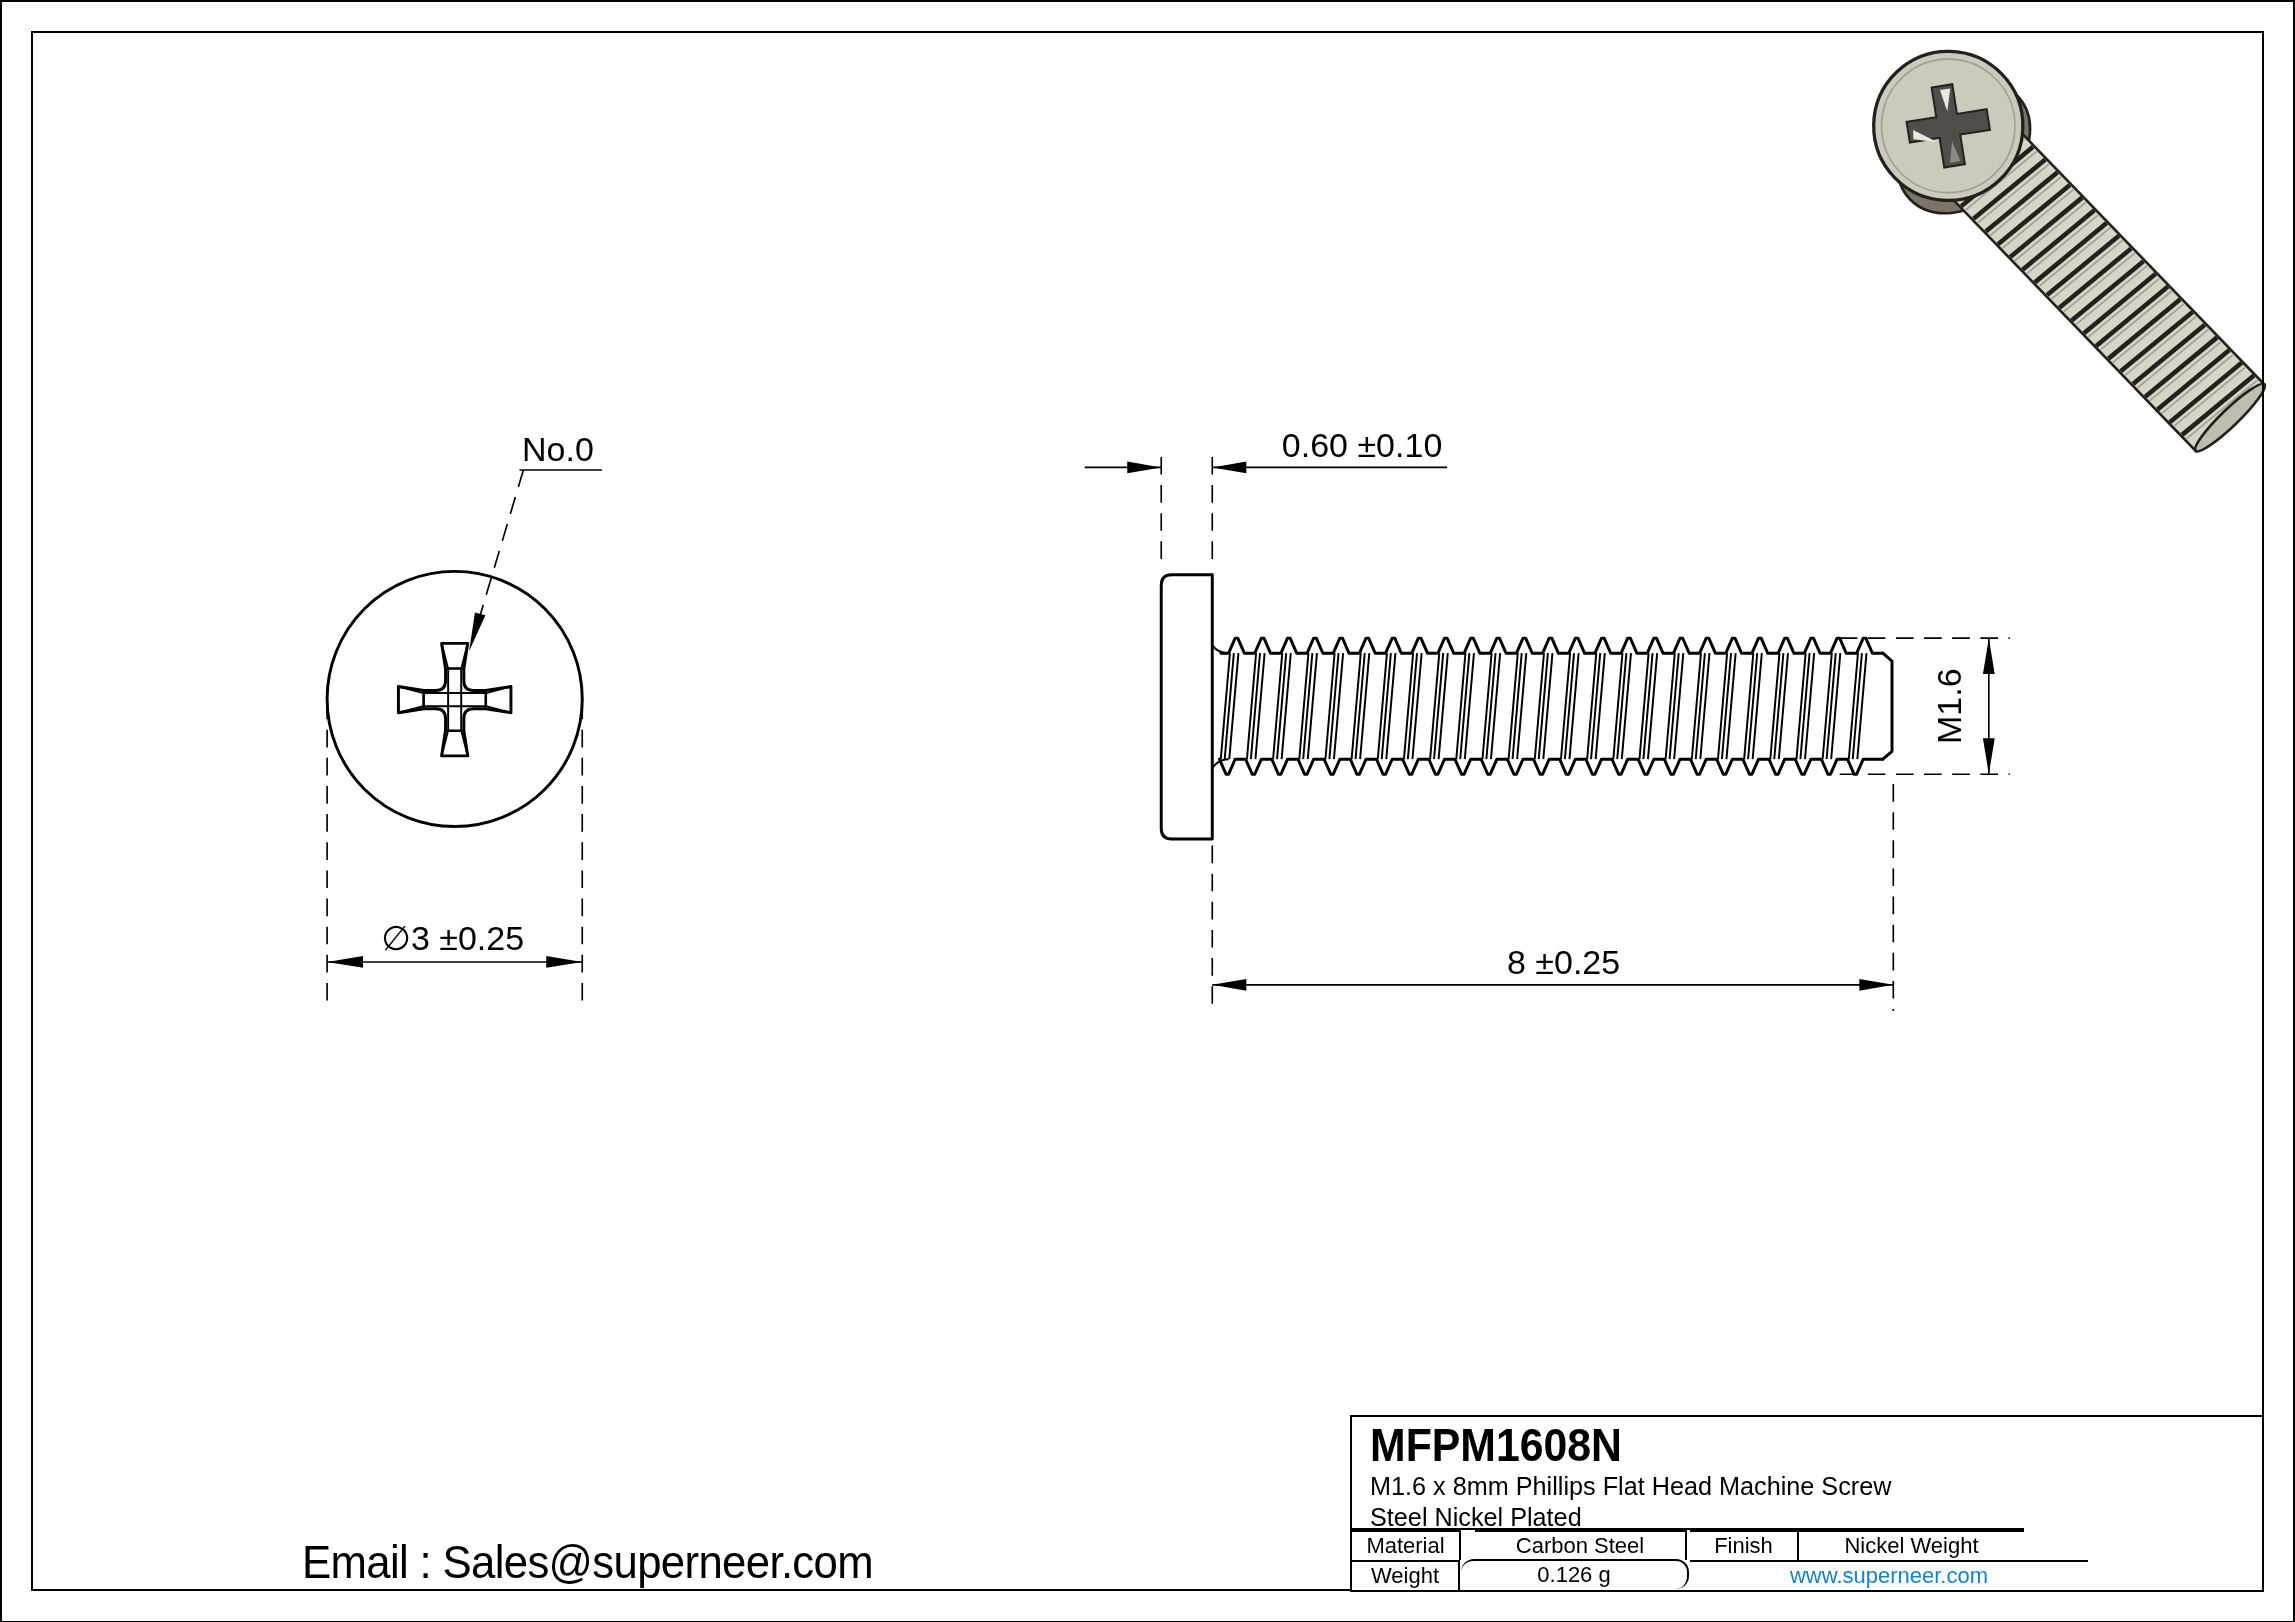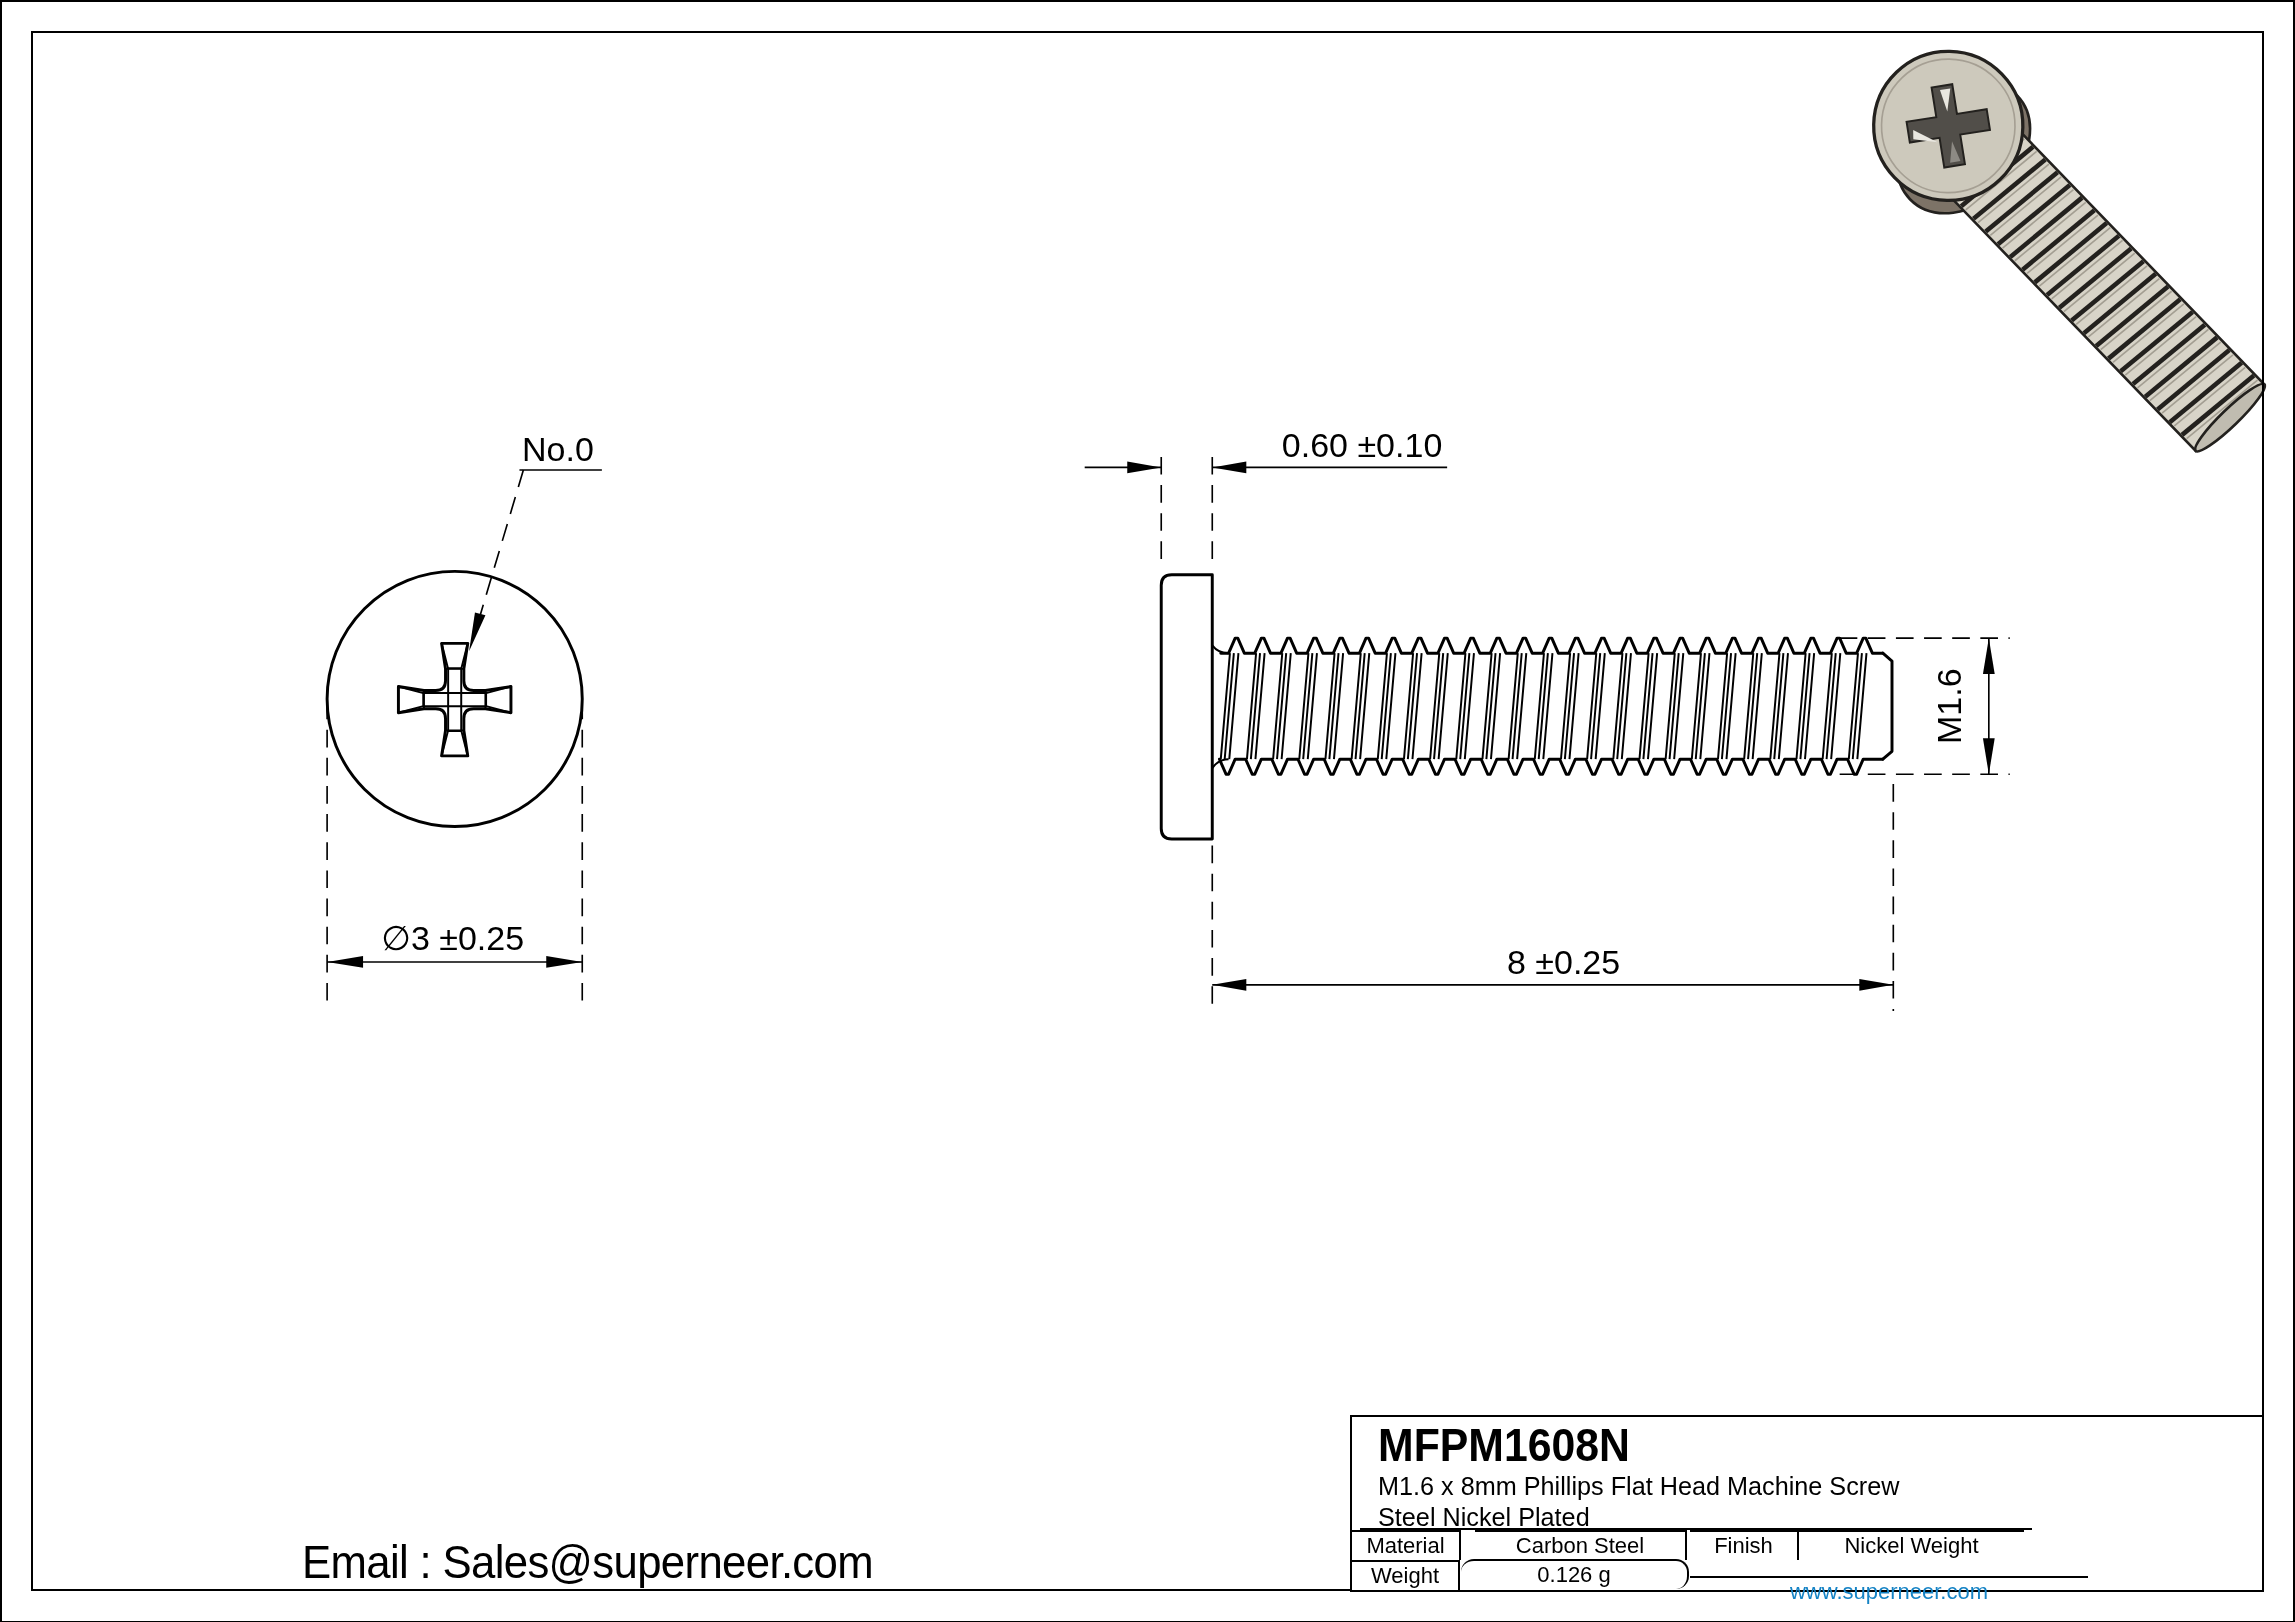--- a/index.html
+++ b/index.html
@@ -13,30 +13,30 @@
   svg#cad{left:0;top:0;}
   svg#cad text{font-family:"Liberation Sans", sans-serif;font-size:52px;fill:#000;}
   .out{stroke:#000;fill:none;stroke-width:4.5;stroke-linejoin:round;stroke-linecap:round;}
   .thin{stroke:#000;fill:none;stroke-width:3;stroke-linejoin:round;}
   .dim{stroke:#000;fill:none;stroke-width:2.5;}
   .dash{stroke:#000;fill:none;stroke-width:2.5;stroke-dasharray:27 16;}
   .arr{fill:#000;stroke:none;}
   
   #title-block{left:1350px;top:1415px;width:914px;height:177px;border:2px solid #000;box-sizing:border-box;background:#fff;}
   #title-block .cell{position:absolute;box-sizing:border-box;display:flex;align-items:center;justify-content:center;font-size:22px;white-space:nowrap;}
-  #tb-desc{left:0;top:0;width:672px;height:113px;border-bottom:2px solid #000;box-sizing:border-box;padding:3.9px 0 0 18.3px;margin-left:8px;}
+  #tb-desc{left:0;top:0;width:672px;height:113px;border-bottom:2px solid #000;box-sizing:border-box;padding:3.9px 0 0 18.3px;}
   #tb-partnum{font-size:46px;font-weight:bold;transform:scaleX(.93);transform-origin:0 50%;line-height:1.08;}
   .tb-desc-line{font-size:26px;line-height:1.2;transform:scaleX(.97);transform-origin:0 50%;}
   #tb-c-material{left:0;top:113px;width:109px;height:30px;border-top:2px solid #000;border-right:2px solid #000;}
   #tb-c-materialval{left:123px;top:113px;width:212px;height:30px;border-top:2px solid #000;border-right:2px solid #000;}
   #tb-c-finish{left:338px;top:113px;width:109px;height:30px;border-top:2px solid #000;border-right:2px solid #000;}
   #tb-c-finishval{left:447px;top:113px;width:225px;height:30px;border-top:2px solid #000;}
   #tb-c-weight{left:0;top:143px;width:108px;height:30px;border-top:2px solid #000;border-right:2px solid #000;}
   #tb-c-weightval{left:109px;top:142px;width:228px;height:30px;border-top:2px solid #000;border-right:2px solid #000;border-radius:13px;}
-  #tb-c-site{left:338px;top:143px;width:398px;height:30px;border-top:2px solid #000;color:#1583c5;font-size:26px;margin-top:16px;}
+  #tb-c-site{left:338px;top:143px;width:398px;height:30px;border-top:2px solid #000;color:#1583c5;font-size:26px;}
   #tb-logo{left:672px;top:0;width:238px;height:173px;border-left:2px solid #000;box-sizing:border-box;}
   #brand-name{position:absolute;left:0;bottom:17px;width:100%;text-align:center;
     font-size:31px;font-weight:bold;letter-spacing:2px;color:#148aca;transform:scaleX(.98);}
   
   #email-line{left:302px;top:1534px;font-size:47px;transform:scaleX(.93);transform-origin:0 0;letter-spacing:-0.7px;}
 </style>
 </head>
 <body>
 
 <svg id="cad" class="abs" width="2295" height="1623" viewBox="0 0 3508 2480">

